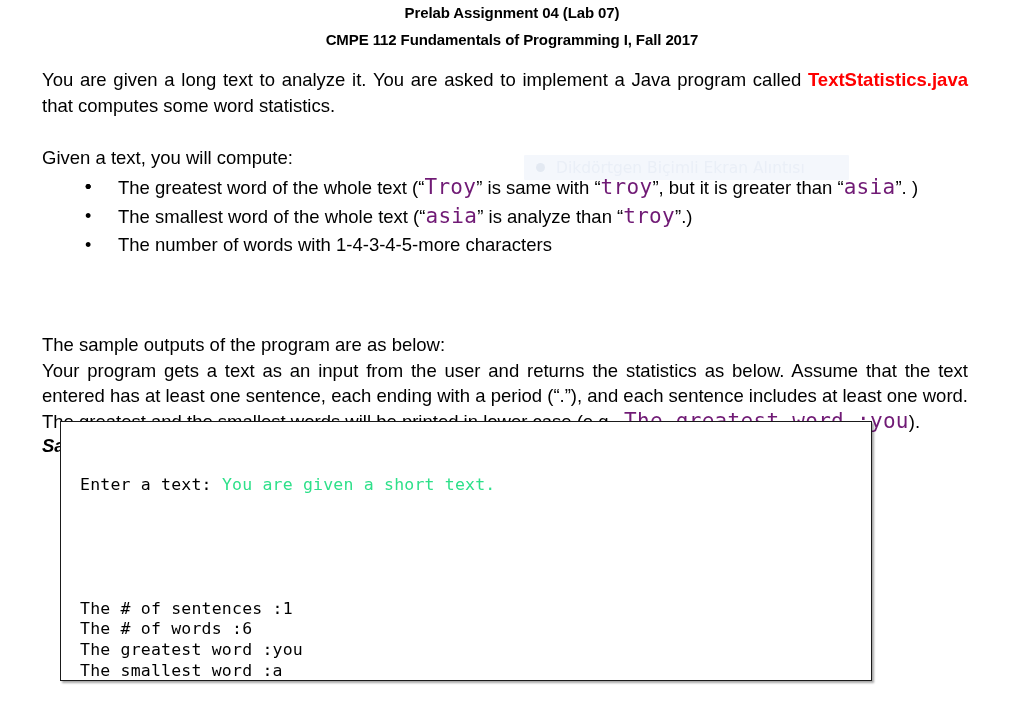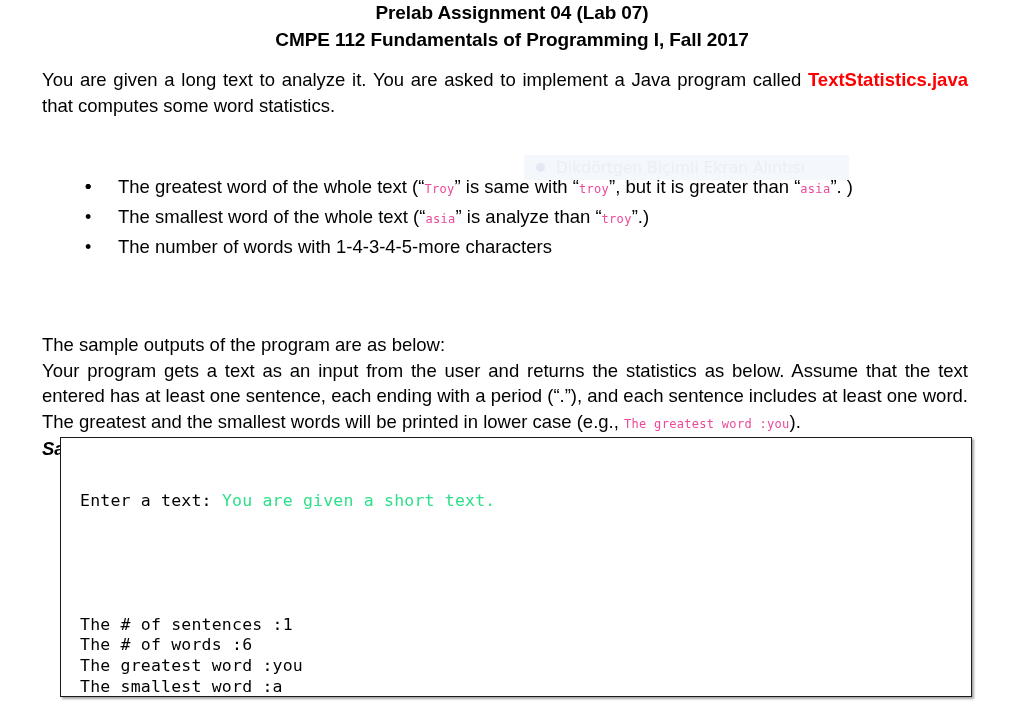--- a/index.html
+++ b/index.html
@@ -20,21 +20,21 @@
   .page {
     position: relative;
     width: 1024px;
     height: 722px;
   }
 
   
   .doc-title {
     text-align: center;
     font-weight: bold;
-    font-size: 19px;
+    font-size: 15px;
     line-height: 23px;
     letter-spacing: -0.1px;
   }
   .doc-title-1 { margin: 1px 0 0 0; }
   .doc-title-2 { margin: 4px; }
 
   
   .body-block {
     position: absolute;
     left: 42px;
@@ -49,22 +49,22 @@
   }
   p.para.nojustify { text-align: left; }
 
   .fname {
     color: #ff0000;
     font-weight: bold;
   }
 
   .code {
     font-family: "DejaVu Sans Mono", monospace;
-    color: #ec4899;
-    font-size: 12px;
+    color: #701a75;
+    font-size: 21px;
     letter-spacing: 0.3px;
   }
 
   .sample-outputs {
     font-weight: bold;
     font-style: italic;
     font-size: 18.5px;
     line-height: 24px;
     margin: 0;
   }
@@ -87,22 +87,22 @@
     left: 43px;
     top: 0;
     font-size: 18px;
     line-height: 28.2px;
   }
 
   
   .console-box {
     position: absolute;
     left: 60px;
-    top: 436px;
-    width: 912px;
+    top: 420px;
+    width: 812px;
     height: 260px;
     border: 1.5px solid #1a1a1a;
     background: #ffffff;
     box-shadow: 2px 2px 2px rgba(0,0,0,0.35);
     box-sizing: border-box;
     overflow: hidden;
   }
   .console-inner {
     padding: 12px 0 0 19px;
     font-family: "DejaVu Sans Mono", monospace;
@@ -161,20 +161,23 @@
     <p class="para">
       <span>You are given a long text to analyze it. You are asked to implement a Java program called </span><span class="fname">TextStatistics.java</span><span> that computes some word statistics.</span>
     </p>
   </div>
 
   <div class="ghost-tooltip">
     <span class="ghost-dot"></span>
     <span class="ghost-label">Dikdörtgen Biçimli Ekran Alıntısı</span>
   </div>
 
+  <div class="body-block" style="top:144px;">
+    <p class="para nojustify">Given a text, you will compute:</p>
+  </div>
 
   <div class="body-block" style="top:172px;">
     <ul class="bullets" id="bullet-list">
         <li><span class="dot">•</span></li>
         <li><span class="dot">•</span></li>
         <li><span class="dot">•</span><span>The greatest word of the whole text (“</span><span class="code">Troy</span><span>” is same with “</span><span class="code">troy</span><span>”, but it is greater than “</span><span class="code">asia</span><span>”. )</span></li>
         <li><span class="dot">•</span><span>The smallest word of the whole text (“</span><span class="code">asia</span><span>” is analyze than “</span><span class="code">troy</span><span>”.)</span></li>
         <li><span class="dot">•</span><span>The number of words with 1-4-3-4-5-more characters</span></li>
       </ul>
   </div>

